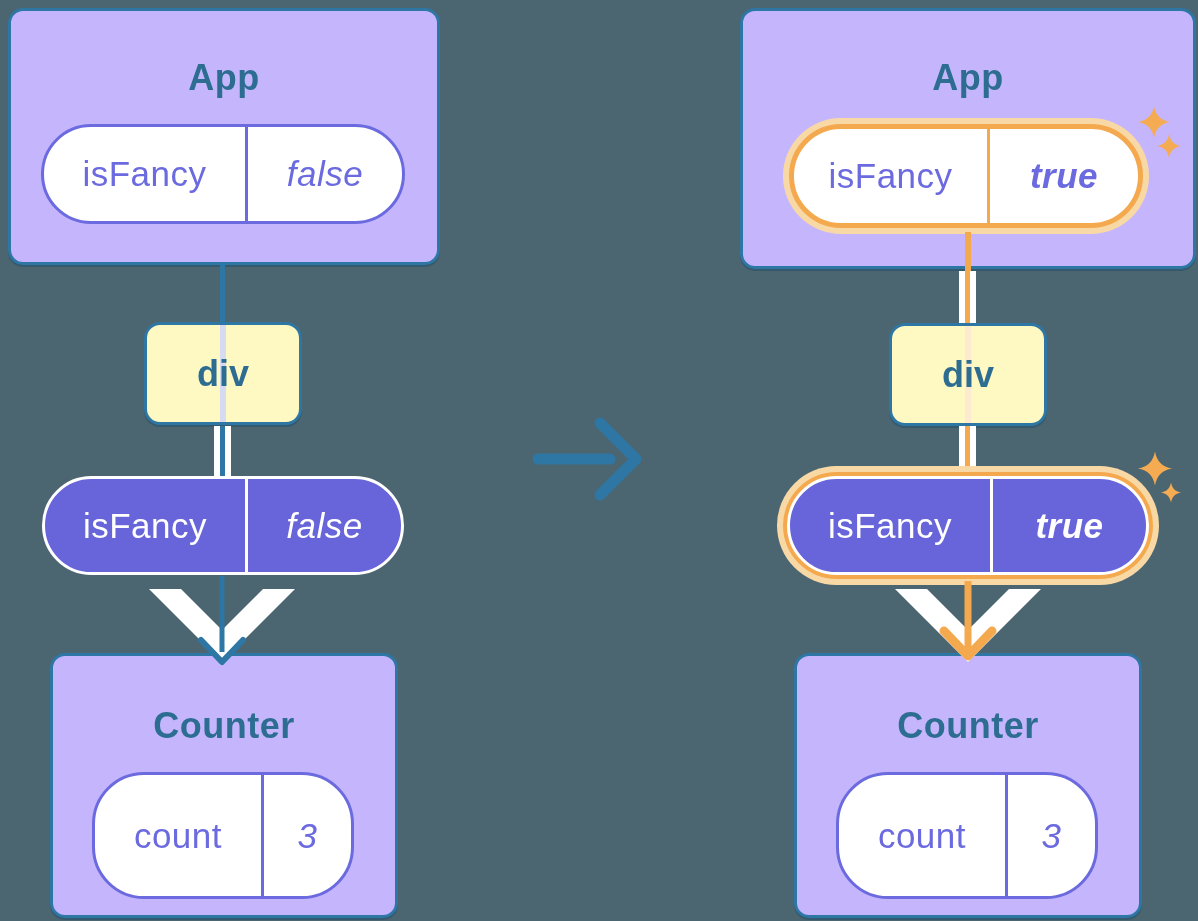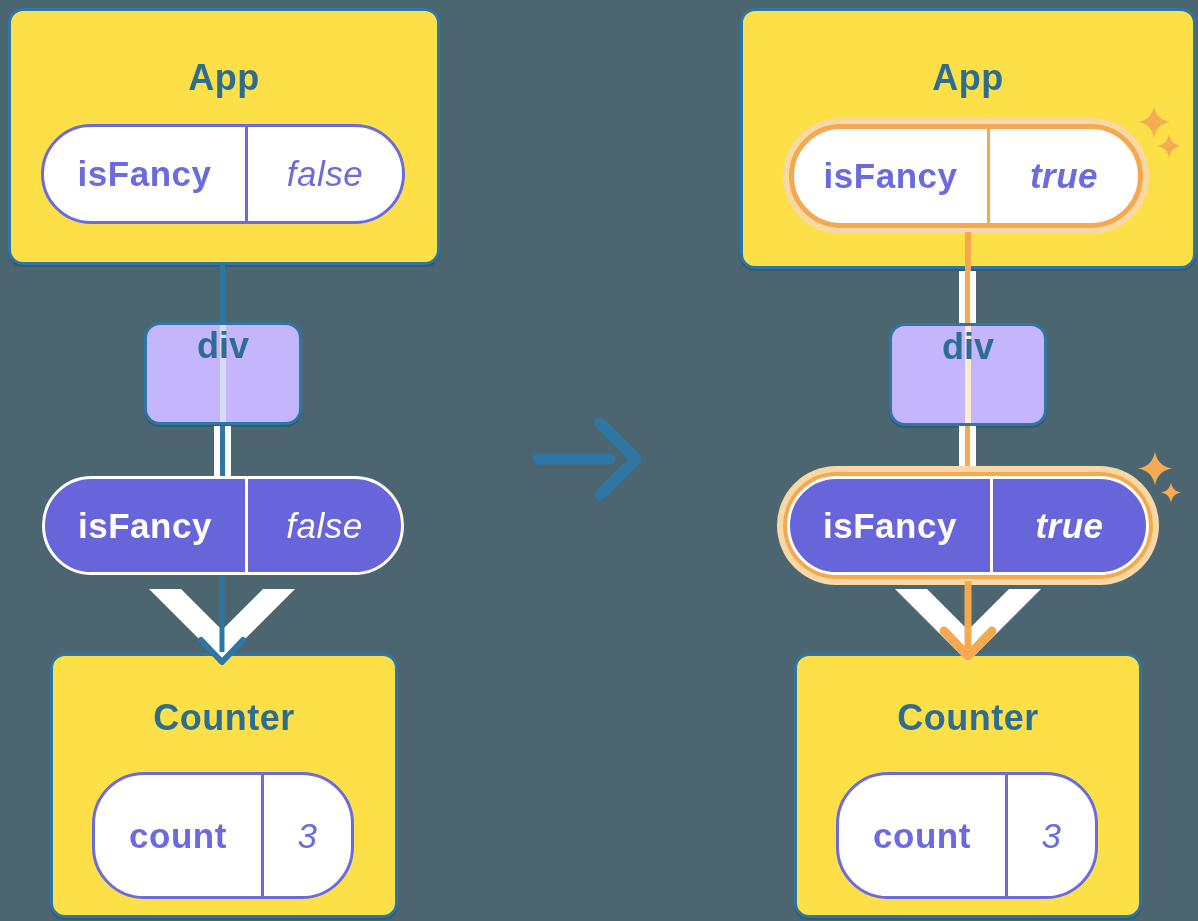--- a/index.html
+++ b/index.html
@@ -4,56 +4,56 @@
 <style>
   * { margin:0; padding:0; box-sizing:border-box; }
   html,body { background:#4C6671; }
   .stage {
     position:relative; width:1198px; height:921px;
     background:#4C6671; overflow:hidden;
     font-family:"Liberation Sans", sans-serif;
   }
   
   .card {
-    position:absolute; background:#fde047;
+    position:absolute; background:#c4b5fd;
     border:3px solid #2E76A3; border-radius:15px;
     box-shadow:0 2px 0 rgba(26,74,105,.45);
   }
   .card-title {
     position:absolute; left:0; right:0; text-align:center;
     color:#2E6D92; font-size:36px; font-weight:600; letter-spacing:.5px;
   }
   .app-card-left    { left:8;   top:8;   width:432px; height:257px; left:8px; top:8px; }
   .app-card-right   { left:740px; top:8px; width:456px; height:261px; }
   .counter-card-left  { left:50px;  top:653px; width:348px; height:265px; }
   .counter-card-right { left:794px; top:653px; width:348px; height:265px; }
   .app-title     { top:46px; }
-  .counter-title { top:41px; }
+  .counter-title { top:49px; }
 
   
   .divbox {
-    position:absolute; background:#c4b5fd;
+    position:absolute; background:#fef9c3;
     border:3px solid #2E76A3; border-radius:16px;
     box-shadow:0 2px 0 rgba(26,74,105,.45);
-    display:flex; justify-content:center;
+    display:flex; align-items:center; justify-content:center;
   }
   .divbox-left  { left:144px; top:322px; width:158px; height:103px; }
   .divbox-right { left:889px; top:323px; width:158px; height:103px; }
   .divlabel { position:relative; z-index:2; color:#2E6D92; font-size:36px; font-weight:600; }
   .stripe { position:absolute; z-index:1; left:calc(50% - 3px); top:0; bottom:0; width:6px; }
   .stripe-lavender { background:#D7DBF1; }
   .stripe-peach    { background:#FCEBD1; }
 
   
   .pill {
     position:absolute; display:flex; align-items:stretch;
     border-radius:52px; font-size:35px; letter-spacing:.5px;
   }
   .pill .cell { display:flex; align-items:center; justify-content:center; }
-  .pill .key  { flex:0 0 57%;font-weight:bold; }
+  .pill .key  { flex:0 0 57%; }
   .pill .val  { flex:1;font-style:italic; }
   .bold { font-weight:700; }
 
   .outline-pill { background:#fff; border:3px solid #6B6ADF; color:#6B6ADF; }
   .outline-pill .key { border-right:3px solid #6B6ADF; }
 
   .app-pill-left  { left:30px; top:113px; width:364px; height:100px; }
 
   .app-pill-right {
     left:46px; top:113px; width:354px; height:104px;

